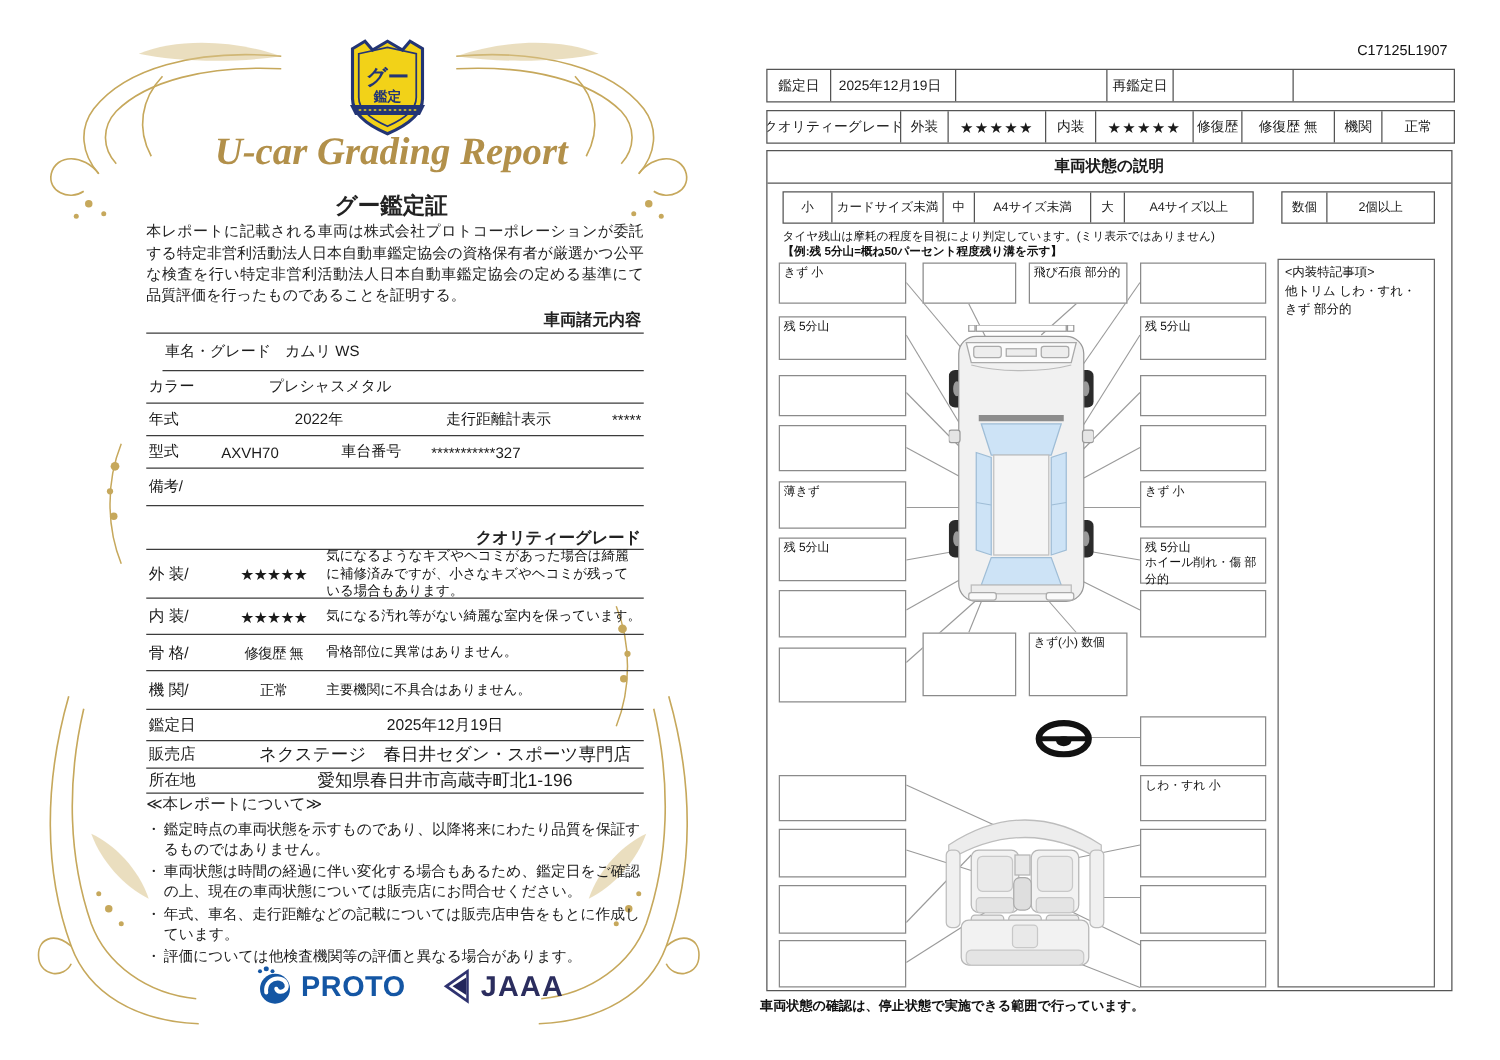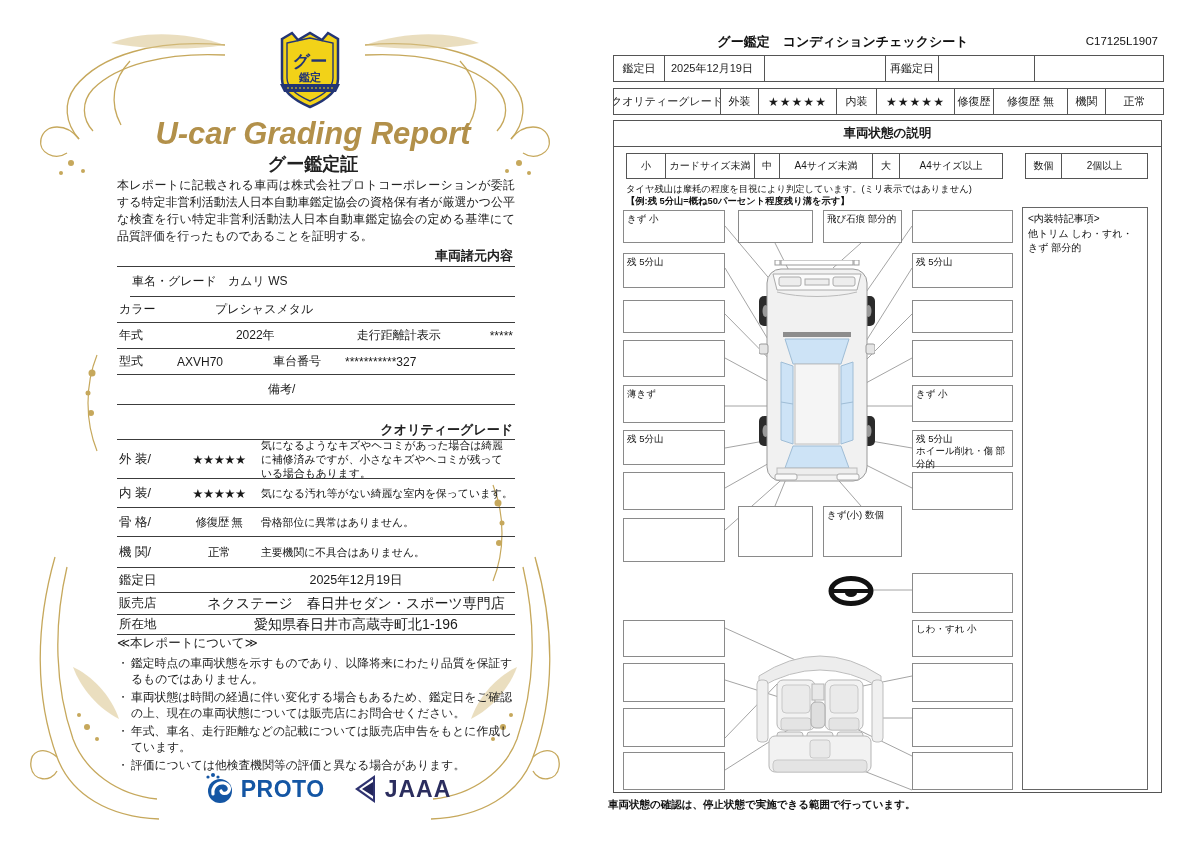--- a/index.html
+++ b/index.html
@@ -7,22 +7,22 @@
     width:1200px;height:848px;background:#ffffff;overflow:hidden;
     font-family:"Liberation Sans","DejaVu Sans",sans-serif;color:#1a1a1a;
     position:relative;
   }
   
   .page-left{position:absolute;left:25px;top:25px;width:540px;height:810px;}
   .decor{position:absolute;left:0;top:0;width:540px;height:810px;pointer-events:none;}
   .badge-wrap{position:absolute;left:252px;top:5px;width:66px;height:80px;}
   .big-title{
     position:absolute;left:60px;top:78px;width:456px;text-align:center;
-    font-family:Liberation Sans, sans-serif;font-style:italic;font-weight:bold;
-    font-size:31px;color:#b2904a;white-space:nowrap;letter-spacing:0px;margin-top:13px;
+    font-family:Liberation Serif, serif;font-style:italic;font-weight:bold;
+    font-size:31px;color:#b2904a;white-space:nowrap;letter-spacing:0px;
   }
   .cert-title{position:absolute;left:90px;top:127px;width:396px;text-align:center;font-weight:bold;font-size:18px;color:#222;}
   .intro{position:absolute;left:92px;top:152px;width:398px;font-size:12px;line-height:1.42;text-align:justify;color:#222;margin:0;}
   .sec-head{position:absolute;width:396px;left:92px;text-align:right;font-weight:bold;font-size:13px;color:#222;}
   .ltable{position:absolute;left:92px;width:398px;border-top:1px solid #3c3c3c;}
   .lrow{display:flex;align-items:center;border-bottom:1px solid #3c3c3c;padding:0 2px;box-sizing:border-box;}
   .s-lbl{width:92px;font-size:12px;flex:none;}
   .s-val{font-size:12px;flex:none;}
   .g-lbl{width:58px;font-size:12.5px;flex:none;}
   .g-val{width:84px;text-align:center;font-size:12.5px;flex:none;letter-spacing:-0.5px;}
@@ -133,21 +133,21 @@
       <span class="s-val" style="width:100px;">2022年</span>
       <span class="s-lbl" style="width:112px;">走行距離計表示</span>
       <span class="s-val">*****</span>
     </div>
     <div class="lrow" style="height:26px;">
       <span class="s-lbl" style="width:58px;">型式</span>
       <span class="s-val" style="width:96px;">AXVH70</span>
       <span class="s-lbl" style="width:72px;">車台番号</span>
       <span class="s-val">***********327</span>
     </div>
-    <div class="lrow" style="height:30px;justify-content:center;">
+    <div class="lrow" style="height:30px;">
       <span class="s-lbl" style="width:96px;">備考/</span>
       <span class="s-val"></span>
     </div>
   </div>
 
   <div class="sec-head" style="top:396px;">クオリティーグレード</div>
   <div class="ltable" style="top:414px;">
     <div class="lrow" style="height:39px;">
       <span class="g-lbl">外 装/</span>
       <span class="g-val">★★★★★</span>
@@ -219,21 +219,20 @@
         <polygon points="6,15 20,5 20,25" fill="#ffffff"></polygon>
         <polygon points="9,15 20,8 20,22" fill="#23265c"></polygon>
       </svg>
       <span class="jaaa-txt">JAAA</span>
     </div>
   </div>
 </div>
 
 <div class="page-right">
 
-  <div class="r-title">グー鑑定　コンディションチェックシート</div>
   <div class="r-code">C17125L1907</div>
 
   <div class="rgrid" style="top:27px;grid-template-columns:51px 100px 121px 53px 96px 128px;">
     <div>鑑定日</div>
     <div class="left-pad">2025年12月19日</div>
     <div></div>
     <div>再鑑定日</div>
     <div></div>
     <div></div>
   </div>

